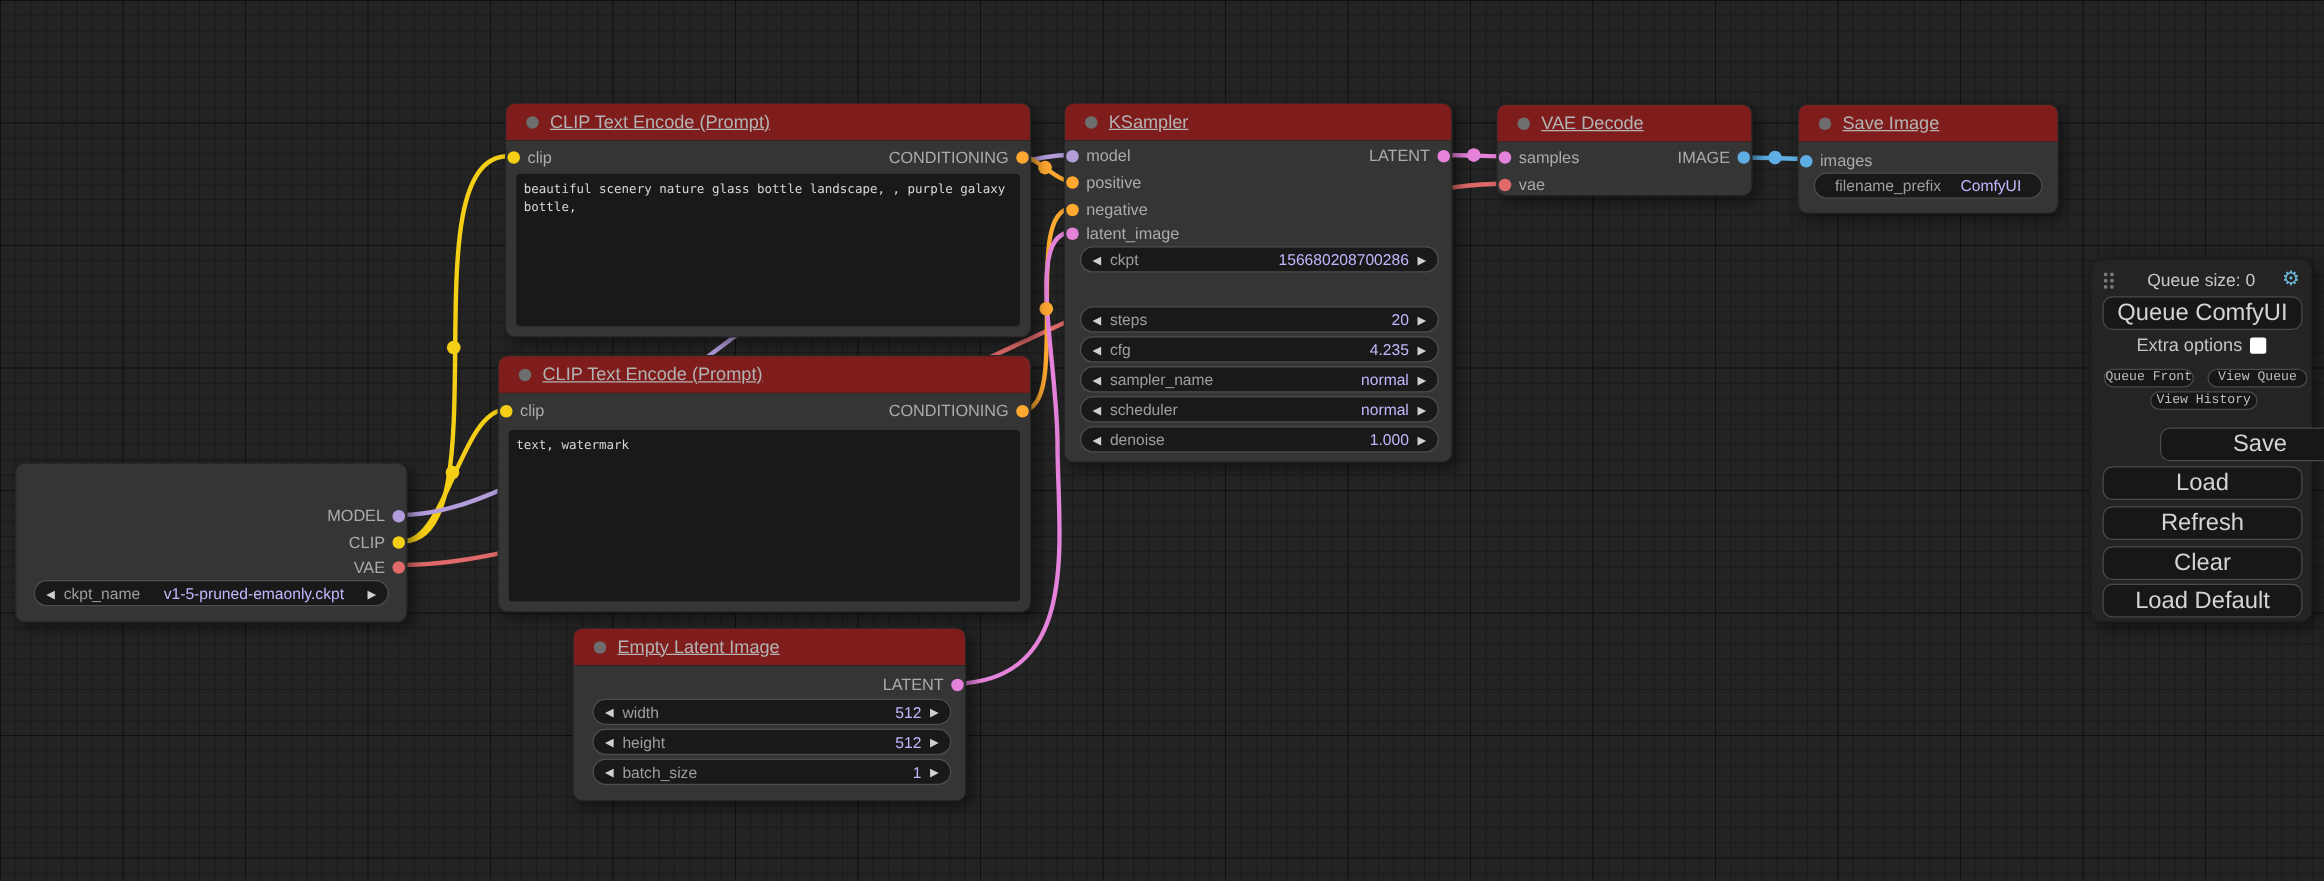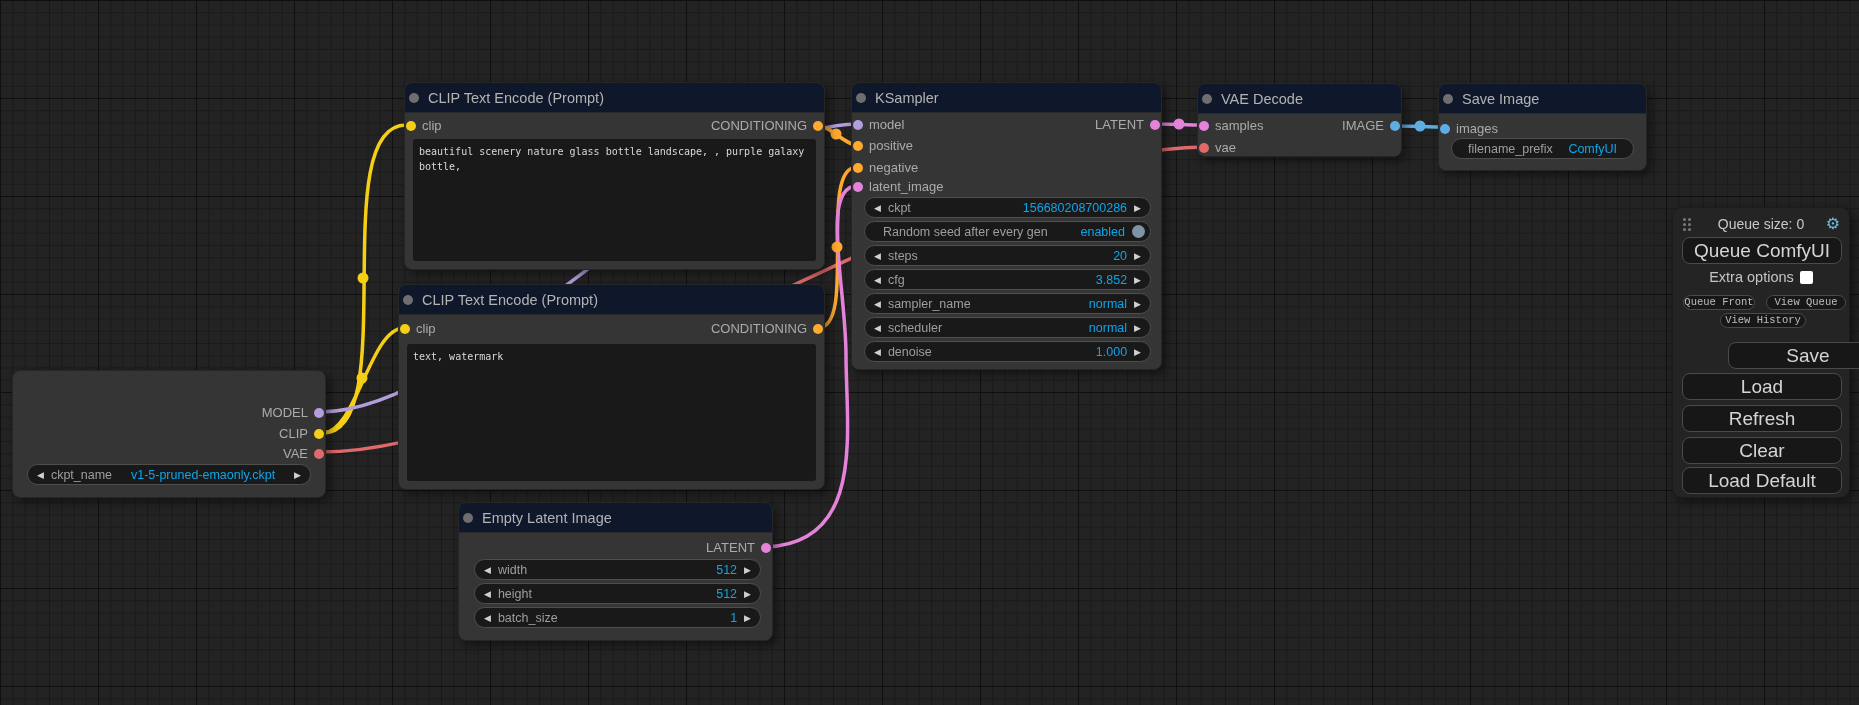--- a/index.html
+++ b/index.html
@@ -18,42 +18,42 @@
   #wires { position:absolute; left:0; top:0; z-index:1; }
   #wires path { fill:none; stroke-width:3.5px; }
 
   .node {
     position:absolute; z-index:2;
     background:#353535; border:1px solid #262626; border-radius:8px;
     box-shadow:4px 4px 10px rgba(0,0,0,.45);
     color:#ababab; font-size:13px;
   }
   .node-title {
-    height:30px; background:#0f172a; border-radius:7px 7px 0 0;
-    display:flex; align-items:center; padding-left:4px; gap:9px;
-    color:#b3b3b3; font-size:14.5px; border-bottom:1px solid #292929;
+    height:30px; background:#7f1d1d; border-radius:7px 7px 0 0;
+    display:flex; align-items:center; padding-left:16px; gap:9px;
+    color:#b3b3b3; font-size:14.5px; border-bottom:1px solid #292929;text-decoration:underline;
   }
   .collapse-dot { width:10px; height:10px; border-radius:50%; background:#6e6e6e; flex:none; }
 
   .slot-row { position:absolute; left:0; right:0; height:18px; line-height:18px; }
   .slot-dot { position:absolute; width:10px; height:10px; border-radius:50%; top:4px; }
   .slot-dot.in  { left:1px; }
   .slot-dot.out { right:1px; }
   .slot-label.in  { position:absolute; left:17px; }
   .slot-label.out { position:absolute; right:17px; }
 
   .widget {
     position:absolute; height:21px; background:#191919;
     border:1px solid #4e4e4e; border-radius:11px;
     display:flex; align-items:center; padding:0 9px; gap:7px;
     font-size:12.5px; color:#9e9e9e; white-space:nowrap;
   }
   .widget .w-arrow { font-size:9px; color:#d0d0d0; flex:none; }
   .widget .w-label { color:#9e9e9e; }
-  .widget .w-value { margin-left:auto; color:#0ea5e9; }
+  .widget .w-value { margin-left:auto; color:#c4b5fd; }
   .widget .w-value.center { margin:0 auto; }
   .widget .knob { width:13px; height:13px; border-radius:50%; flex:none; margin-right:-4px; }
 
   .textbox {
     position:absolute; background:#191919; border-radius:3px;
     font-family:"DejaVu Sans Mono", monospace; font-size:10px; line-height:15px;
     color:#d8d8d8; padding:5px 6px; white-space:pre-wrap; word-break:break-word;
   }
 
   
@@ -171,35 +171,30 @@
     <span class="slot-dot in" style="background: rgb(229, 131, 219);"></span>
     <span class="slot-label in">latent_image</span>
   </div>
 
   <div class="widget" style="left:12px; width:287px; top:114px;">
     <span class="w-arrow">◀</span>
     <span class="w-label">ckpt</span>
     <span class="w-value">156680208700286</span>
     <span class="w-arrow">▶</span>
   </div>
-  <div class="widget" style="left:12px; width:287px; top:138px; padding-left:18px;">
-    <span class="w-label">Random seed after every gen</span>
-    <span class="w-value">enabled</span>
-    <span class="knob" style="background: rgb(126, 147, 166);"></span>
-  </div>
   <div class="widget" style="left:12px; width:287px; top:162px;">
     <span class="w-arrow">◀</span>
     <span class="w-label">steps</span>
     <span class="w-value">20</span>
     <span class="w-arrow">▶</span>
   </div>
   <div class="widget" style="left:12px; width:287px; top:186px;">
     <span class="w-arrow">◀</span>
     <span class="w-label">cfg</span>
-    <span class="w-value">3.852</span>
+    <span class="w-value">4.235</span>
     <span class="w-arrow">▶</span>
   </div>
   <div class="widget" style="left:12px; width:287px; top:210px;">
     <span class="w-arrow">◀</span>
     <span class="w-label">sampler_name</span>
     <span class="w-value">normal</span>
     <span class="w-arrow">▶</span>
   </div>
   <div class="widget" style="left:12px; width:287px; top:234px;">
     <span class="w-arrow">◀</span>

